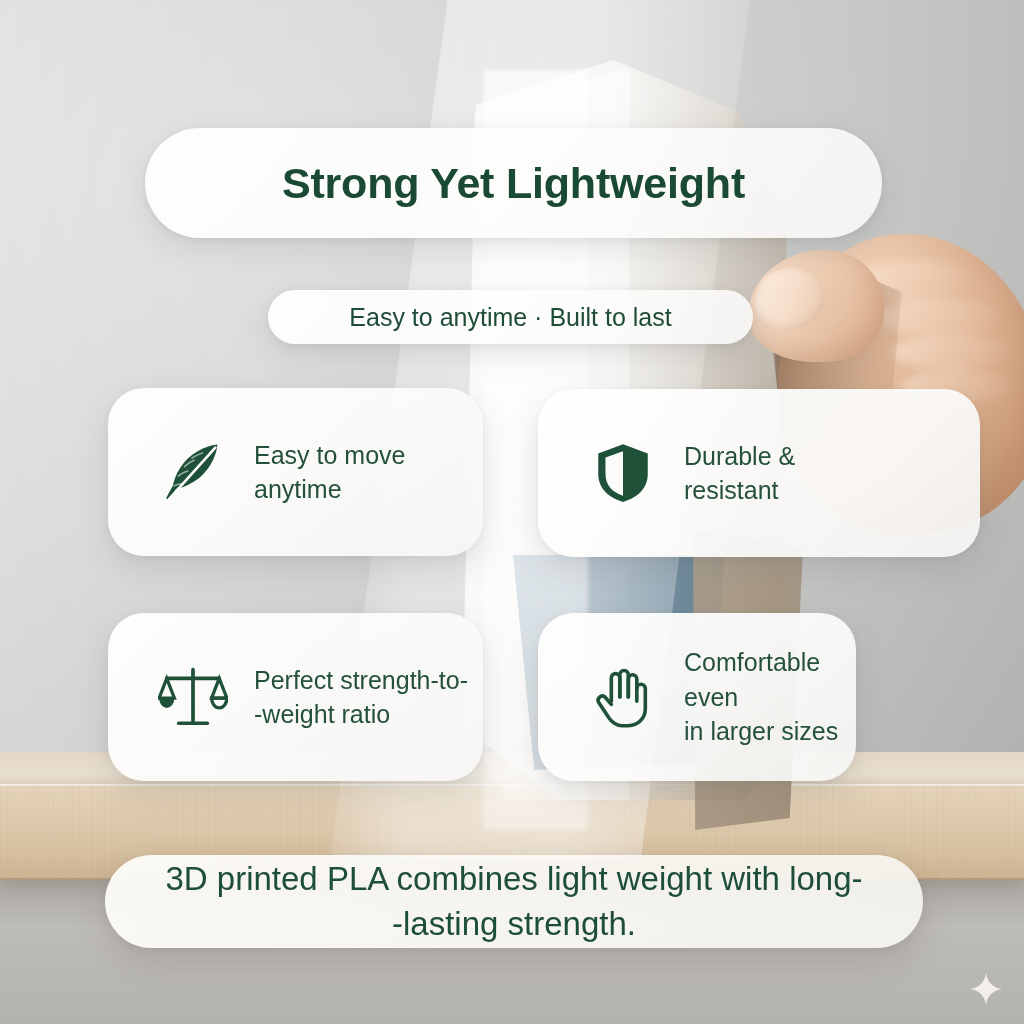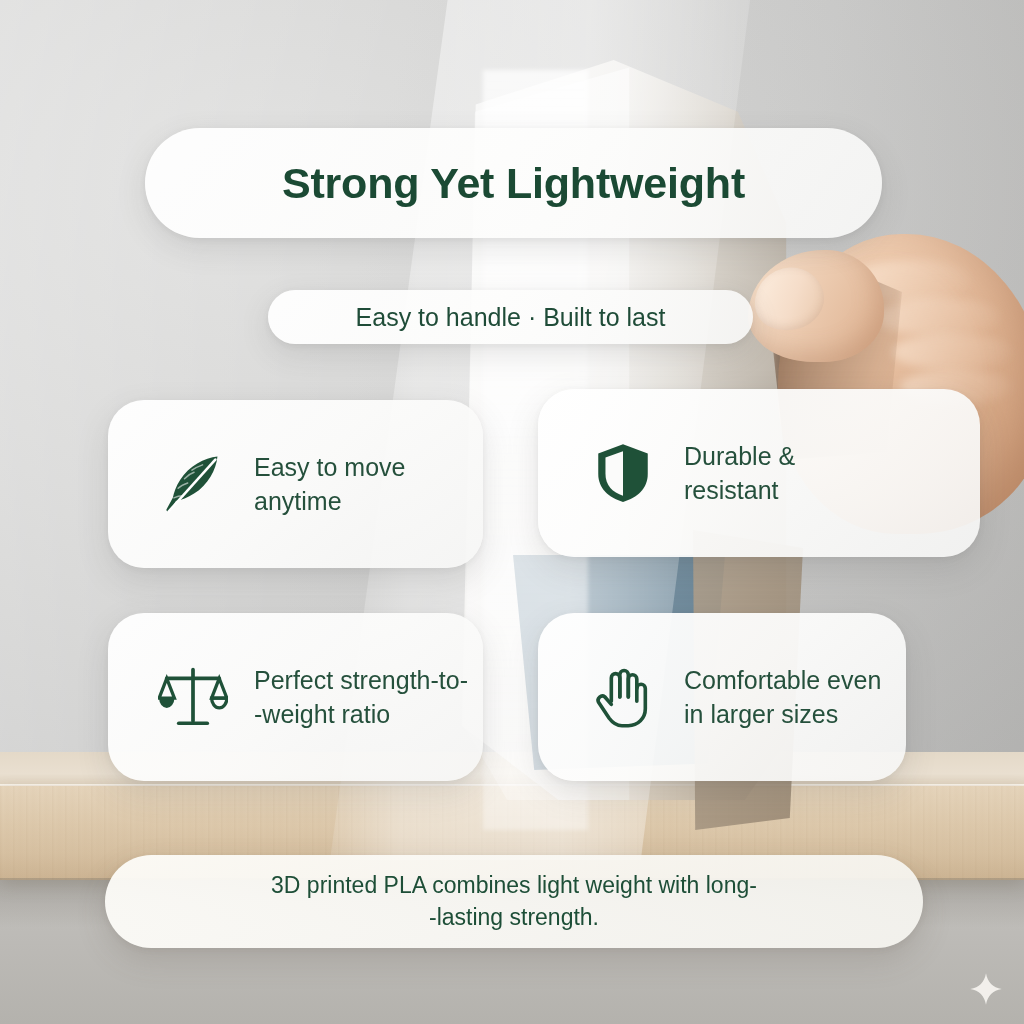--- a/index.html
+++ b/index.html
@@ -201,24 +201,24 @@
   .feature-card {
     position: absolute;
     border-radius: 36px;
     background: linear-gradient(140deg, rgba(255,255,255,0.96) 0%, rgba(252,252,251,0.94) 50%, rgba(246,246,245,0.91) 100%);
     box-shadow: 0 12px 32px rgba(80,80,80,0.15), 0 2px 6px rgba(80,80,80,0.07);
     display: flex;
     align-items: center;
     padding-left: 42px;
     box-sizing: border-box;
   }
-  #card-1 { left: 108px; top: 400px; width: 375px; height: 168px; }
+  #card-1 { left: 108px; top: 388px; width: 375px; height: 168px; }
   #card-2 { left: 538px; top: 389px; width: 442px; height: 168px; }
   #card-3 { left: 108px; top: 613px; width: 375px; height: 168px; }
-  #card-4 { left: 538px; top: 613px; width: 368px; height: 168px; }
+  #card-4 { left: 538px; top: 613px; width: 318px; height: 168px; }
 
   .feature-icon {
     flex: 0 0 auto;
     width: 86px;
     height: 86px;
     display: flex;
     align-items: center;
     justify-content: center;
     margin-right: 18px;
   }
@@ -232,21 +232,21 @@
   #card-3 .feature-label { white-space: pre; }
 
   #footer-card {
     left: 105px; top: 855px; width: 818px; height: 93px;
     border-radius: 47px;
     background: linear-gradient(135deg, rgba(253,252,248,0.95) 0%, rgba(250,249,245,0.93) 50%, rgba(246,245,240,0.92) 100%);
     box-shadow: 0 12px 30px rgba(90,80,65,0.18), 0 2px 6px rgba(90,80,65,0.08);
   }
   #footer-text {
     color: #1d4e37;
-    font-size: 23px;
+    font-size: 33px;
     line-height: 1.35;
     text-align: center;
     white-space: pre-line;
   }
 
   #sparkle {
     position: absolute;
     left: 968px; top: 972px;
     width: 36px; height: 36px;
     pointer-events: none;
@@ -286,21 +286,21 @@
     <div class="hand-nail"></div>
   </div>
 
   <div class="light-wash"></div>
 
   <div class="pill" id="title-card">
     <span id="title-text">Strong Yet Lightweight</span>
   </div>
 
   <div class="pill" id="subtitle-card">
-    <span id="subtitle-text">Easy to handle · Built to last</span>
+    <span id="subtitle-text">Easy to anytime · Built to last</span>
   </div>
 
   <div class="feature-card" id="card-1">
     <span class="feature-icon">
       <svg viewBox="0 0 64 64" width="68" height="68" aria-hidden="true">
         <path d="M55 6C43 7 28 15 20 28c-4 6-6 12-7 17l-6 11a2 2 0 0 0 3 2l6-10c5-1 11-3 17-7 13-8 21-23 22-35z" fill="#1f5138"></path>
         <path d="M9 58 53 9" stroke="#ffffff" stroke-width="2.4" fill="none" stroke-linecap="round"></path>
         <path d="M14 45c2-1 6-2 9-2M18 36c2-2 6-4 9-5M24 27c2-2 6-5 9-6M31 19c3-2 7-4 10-5" stroke="#ffffff" stroke-width="1.4" fill="none" stroke-linecap="round" opacity="0.55"></path>
       </svg>
     </span>

